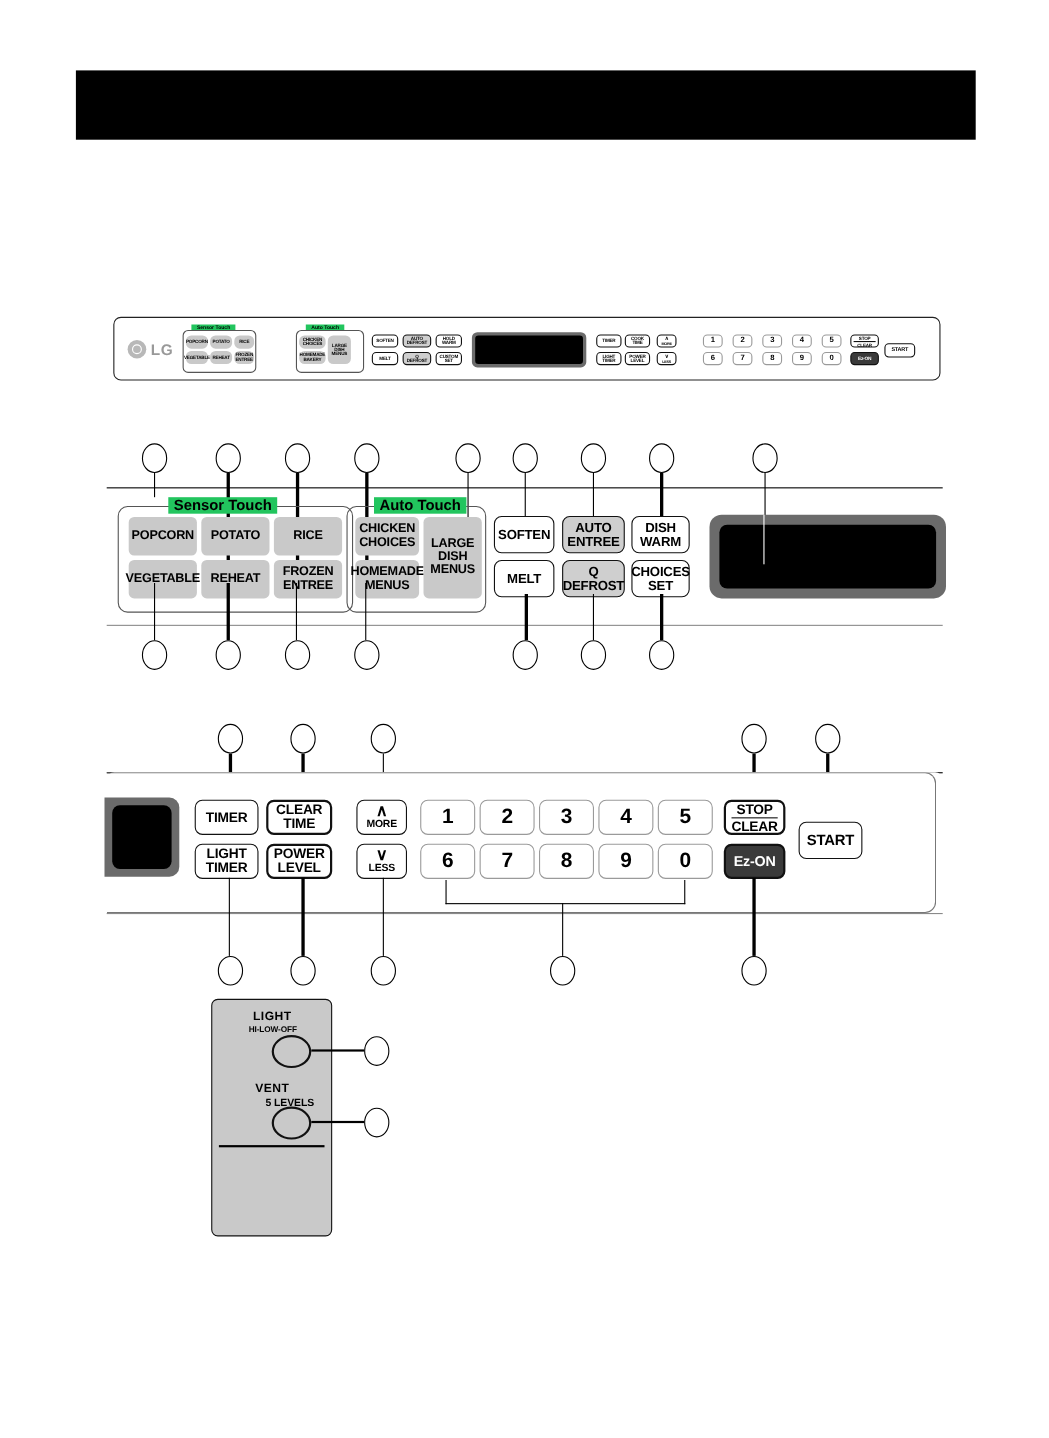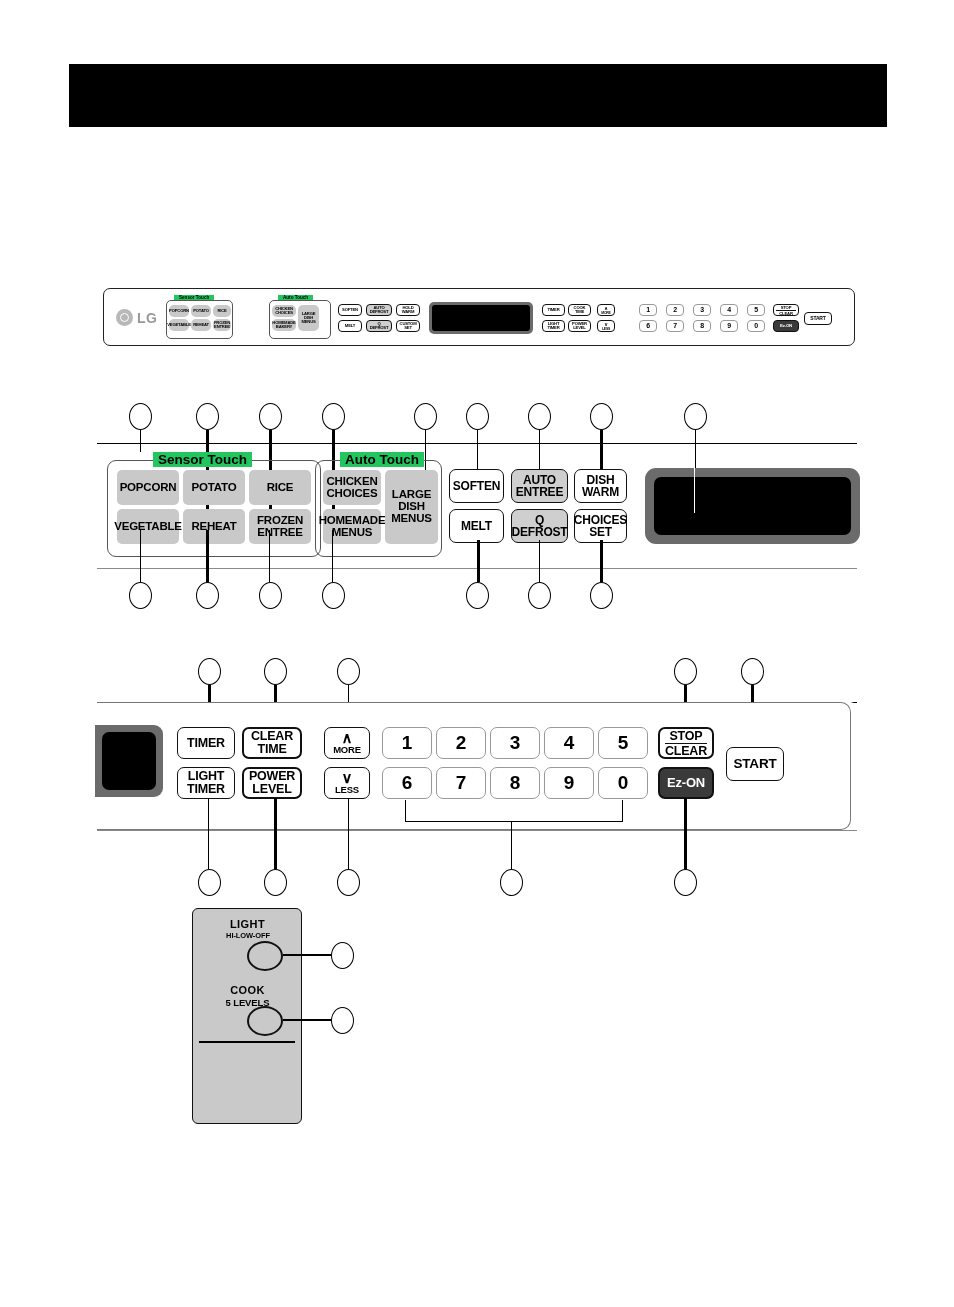--- a/index.html
+++ b/index.html
@@ -381,22 +381,22 @@
 <div class="callout-circle" style="left:337px;top:869px;"></div>
 <div class="lead thick" style="left:684px;top:798px;height:71px;"></div>
 <div class="callout-circle" style="left:674px;top:869px;"></div>
 
 <div class="abs" id="lightvent-panel"></div>
 
 <div class="cap-label" style="left:215px;top:918px;width:65px;font-size:11px;letter-spacing:0.4px;">LIGHT</div>
 <div class="cap-label" style="left:207px;top:931px;width:82px;font-size:7.5px;letter-spacing:-0.1px;">HI-LOW-OFF</div>
 <div class="round-btn" style="left:247px;top:941px;width:36px;height:30px;"></div>
 
-<div class="cap-label" style="left:215px;top:984px;width:65px;font-size:11px;letter-spacing:0.4px;">COOK</div>
-<div class="cap-label" style="left:205px;top:997px;width:85px;font-size:9.5px;letter-spacing:-0.1px;">5 LEVELS</div>
+<div class="cap-label" style="left:215px;top:984px;width:65px;font-size:11px;letter-spacing:0.4px;">VENT</div>
+<div class="cap-label" style="left:221px;top:997px;width:85px;font-size:9.5px;letter-spacing:-0.1px;">5 LEVELS</div>
 <div class="round-btn" style="left:247px;top:1006px;width:36px;height:30px;"></div>
 
 <div class="rule" style="left:199px;top:1041px;width:96px;height:1.6px;"></div>
 
 <div class="lead hthick" style="left:283px;top:954px;width:48px;"></div>
 <div class="callout-circle" style="left:331px;top:942px;"></div>
 <div class="lead hthick" style="left:283px;top:1019px;width:48px;"></div>
 <div class="callout-circle" style="left:331px;top:1007px;"></div>
 
 </body></html>

